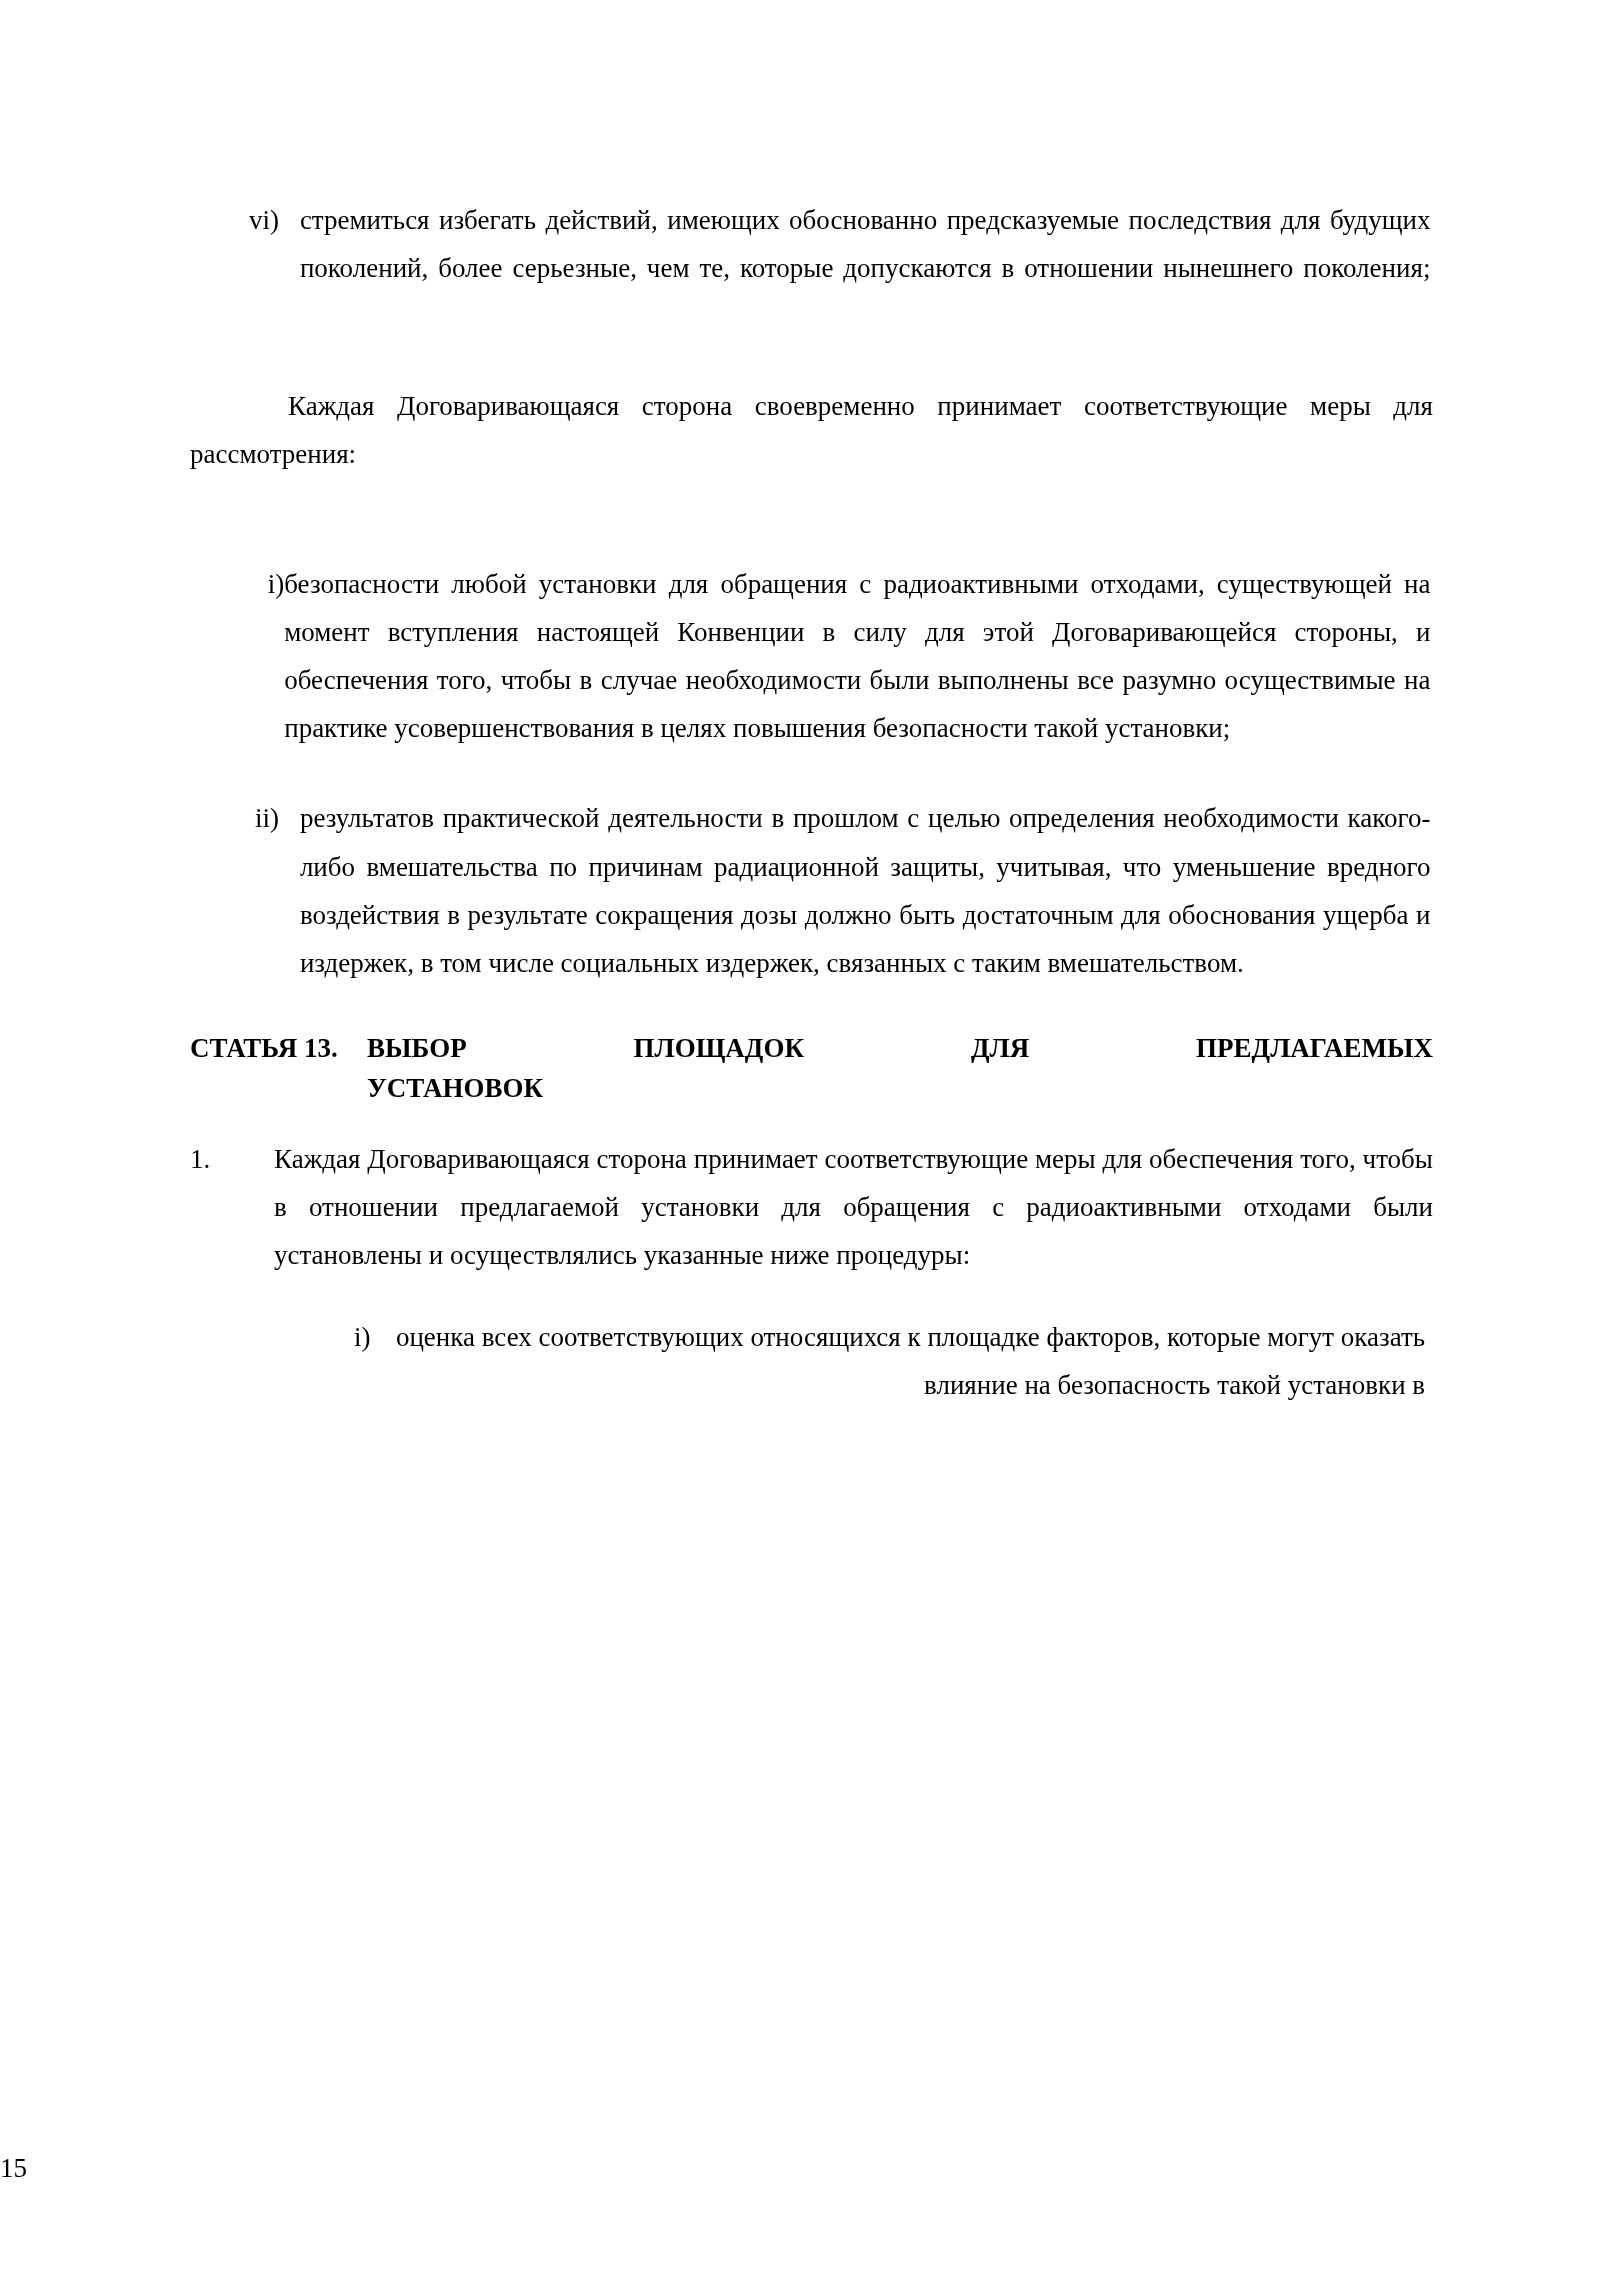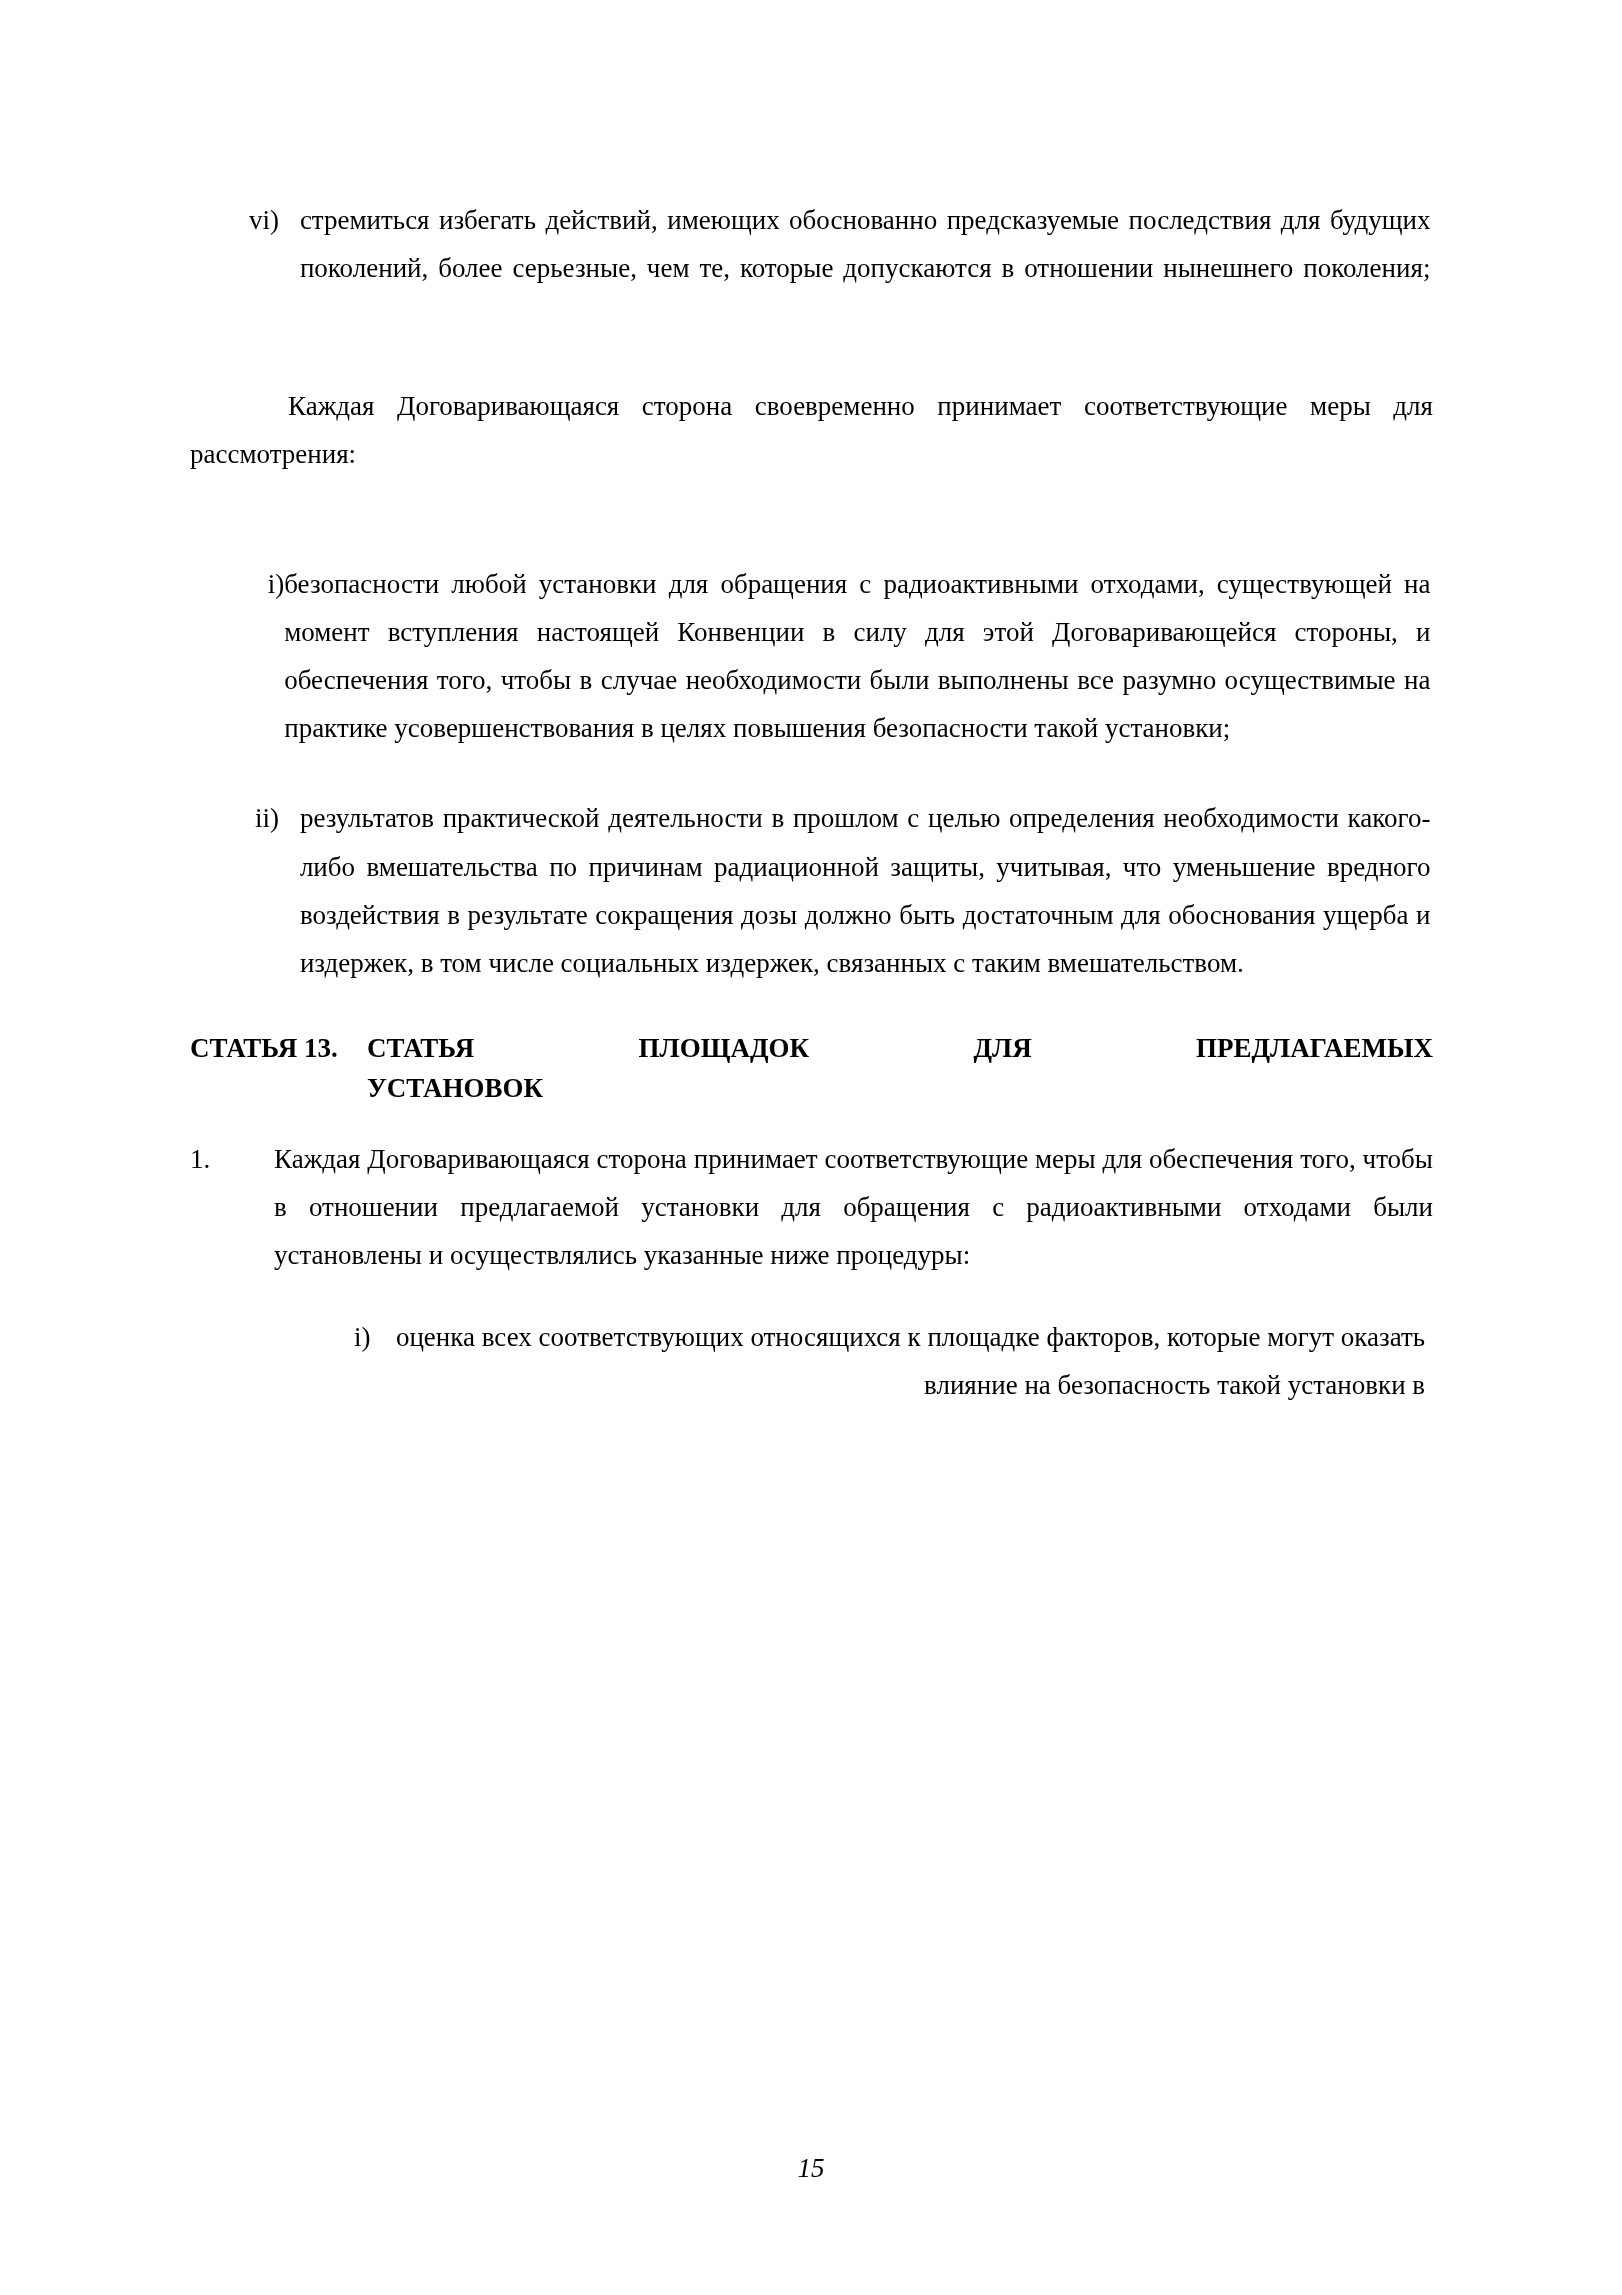--- a/index.html
+++ b/index.html
@@ -114,23 +114,22 @@
   }
 
   .gap-sm { height: 17px; }
   .gap-md { height: 34px; }
 
   .page-number {
     position: absolute;
     bottom: 111px;
     left: 0;
     width: 100%;
-    text-align: center;
+    text-align: left;
     font-size: 27px;
-    font-style: italic;
   }
 
   
   .jfull::after {
     content: "";
     display: inline-block;
     width: 100%;
   }
 </style>
 </head>
@@ -161,21 +160,21 @@
 
     <div class="list-row lvl1">
       <div class="marker">ii)</div>
       <div class="body">результатов практической деятельности в прошлом с целью определения необходимости какого-либо вмешательства по причинам радиационной защиты, учитывая, что уменьшение вредного воздействия в результате сокращения дозы должно быть достаточным для обоснования ущерба и издержек, в том числе социальных издержек, связанных с таким вмешательством.</div>
     </div>
 
     <div class="article">
       <div class="art-num">СТАТЬЯ 13.</div>
       <div class="art-title">
         <span class="ln spread">
-          <span>СТАТЬЯ</span>
+          <span>ВЫБОР</span>
           <span>ПЛОЩАДОК</span>
           <span>ДЛЯ</span>
           <span>ПРЕДЛАГАЕМЫХ</span>
         </span>
         <span class="ln">УСТАНОВОК</span>
       </div>
     </div>
 
     <div class="num-para">
       <div class="marker">1.</div>

